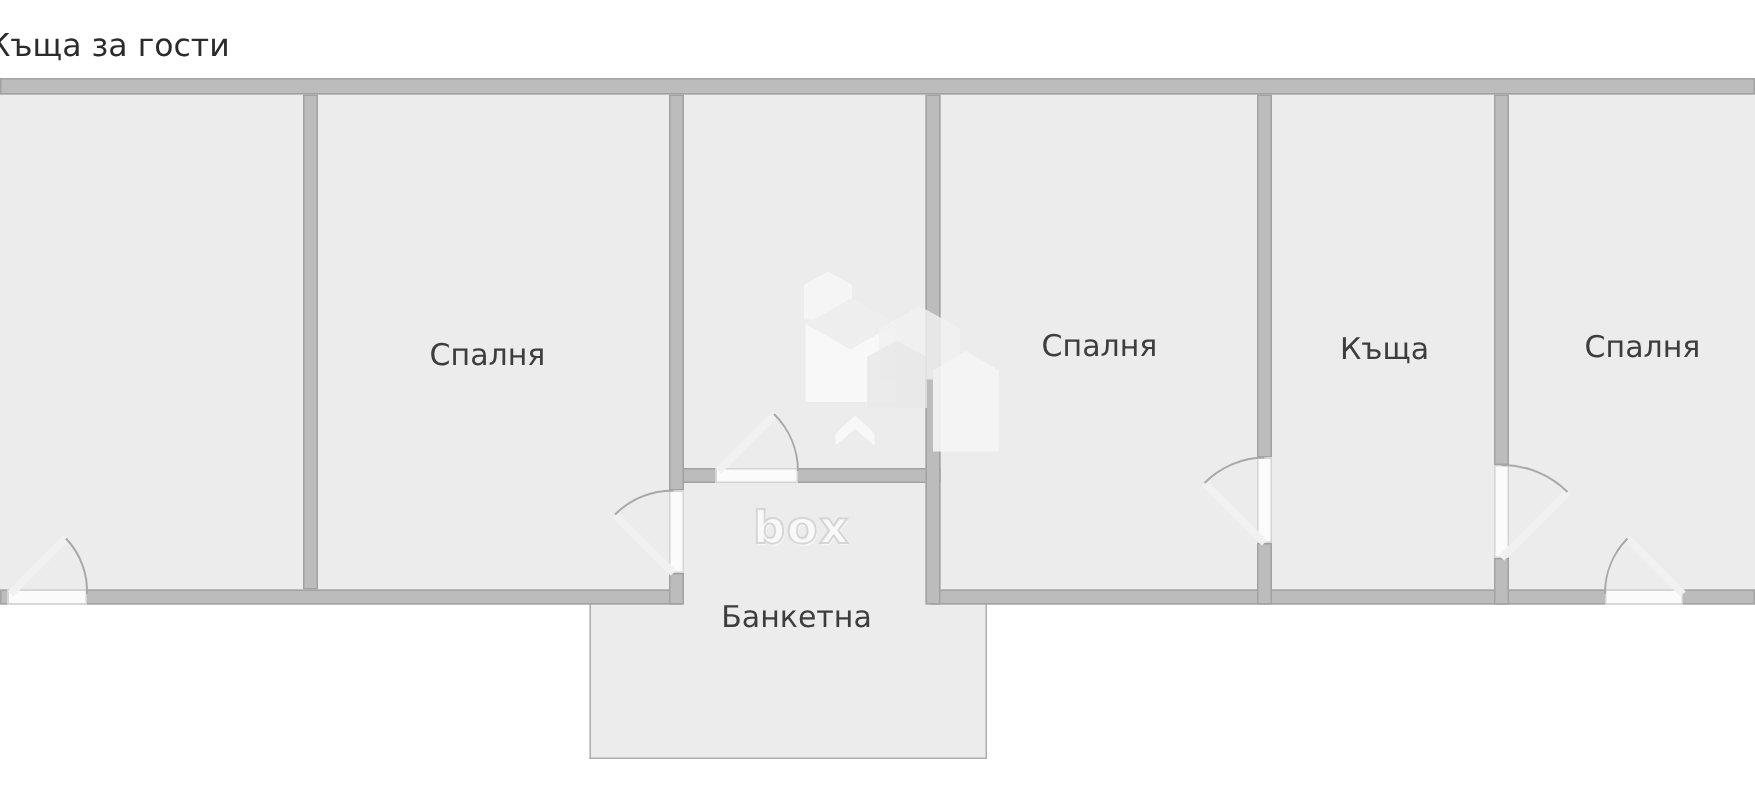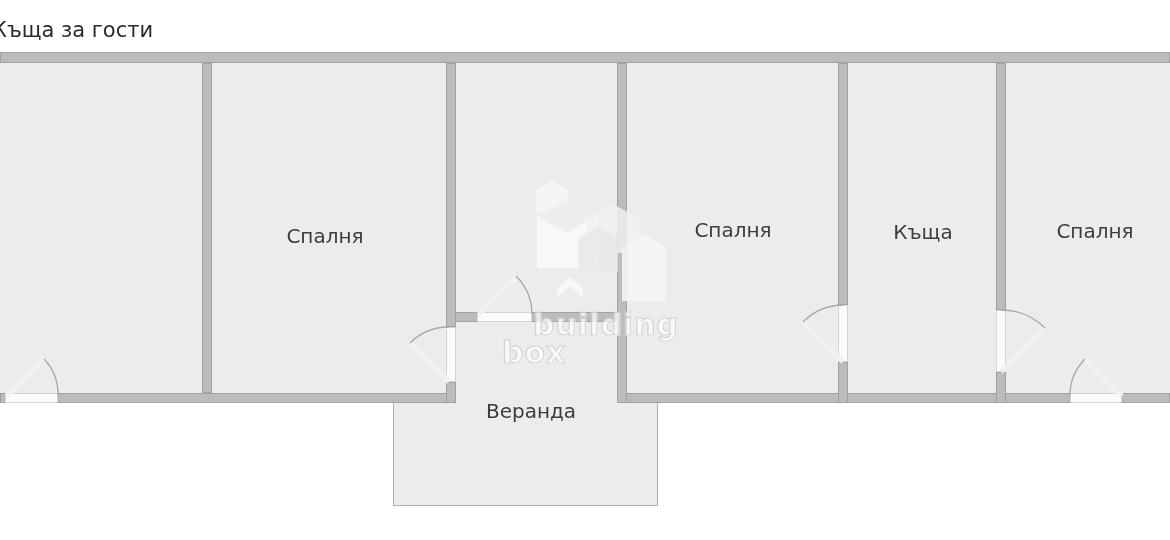--- a/index.html
+++ b/index.html
@@ -77,31 +77,30 @@
       <path d="M843 305 A57 57 0 0 0 803 322"></path>
       <path d="M1001 310 A62 62 0 0 1 1045 328"></path>
       <path d="M1070 396 A52 52 0 0 1 1085 359"></path>
     </g>
   </svg>
 
   <div class="room-label" style="left:325px;top:236px;">Спалня</div>
   <div class="room-label" style="left:733px;top:230px;">Спалня</div>
   <div class="room-label" style="left:923px;top:232px;">Къща</div>
   <div class="room-label" style="left:1095px;top:231px;">Спалня</div>
-  <div class="room-label" style="left:531px;top:411px;">Веранда</div>
+  <div class="room-label" style="left:531px;top:411px;">Банкетна</div>
 
   <div class="watermark">
     <svg width="1170" height="540">
       <g opacity="0.9">
         <path d="M552 181 L568 190 L568 213 L536 213 L536 190 Z" fill="#f7f7f7"></path>
         <path d="M567 199 L597 216 L597 268 L537 268 L537 216 Z" fill="#fafafa"></path>
         <path d="M537 216 L567 199 L597 216 L567 233 Z" fill="#efefef"></path>
         <path d="M613 204 L640 219 L640 253 L586 253 L586 219 Z" fill="#f2f2f2" opacity="0.9"></path>
         <path d="M598 227 L618 238 L618 272 L578 272 L578 238 Z" fill="#e8e8e8" opacity="0.85"></path>
         <path d="M644 234 L666 247 L666 301 L622 301 L622 247 Z" fill="#f5f5f5"></path>
         <path d="M557 289 L570 277 L583 289 L583 297 L570 286 L557 297 Z" fill="#fafafa"></path>
       </g>
     </svg>
-    <div class="wm-text wm-line1">building</div>
     <div class="wm-text wm-line2">box</div>
   </div>
 
 </div>
 
 </body></html>

